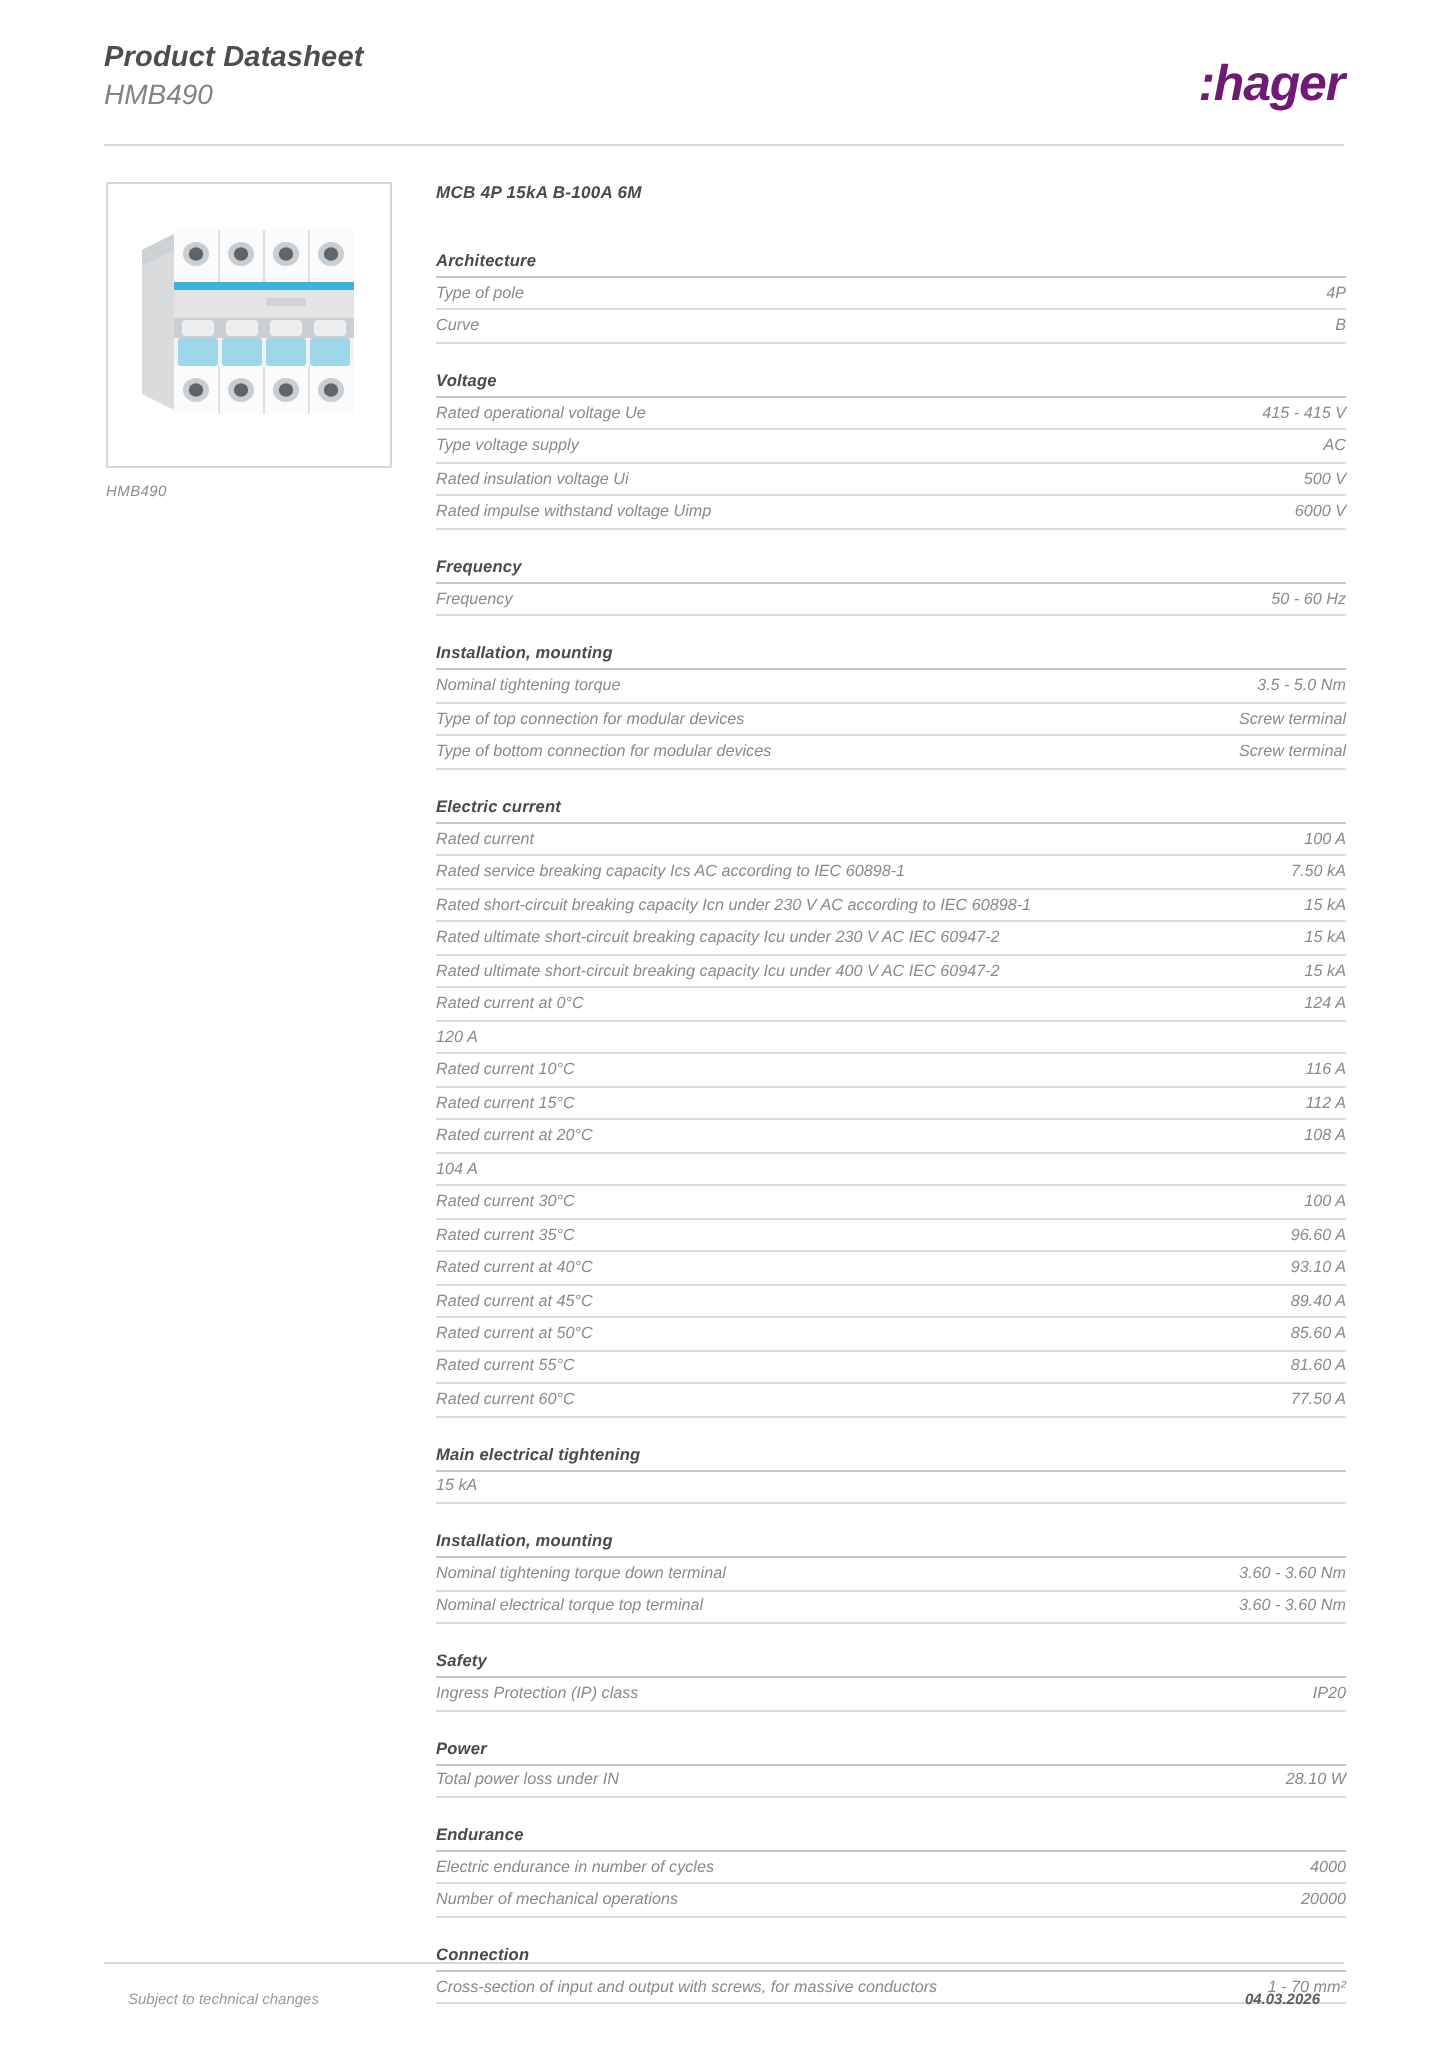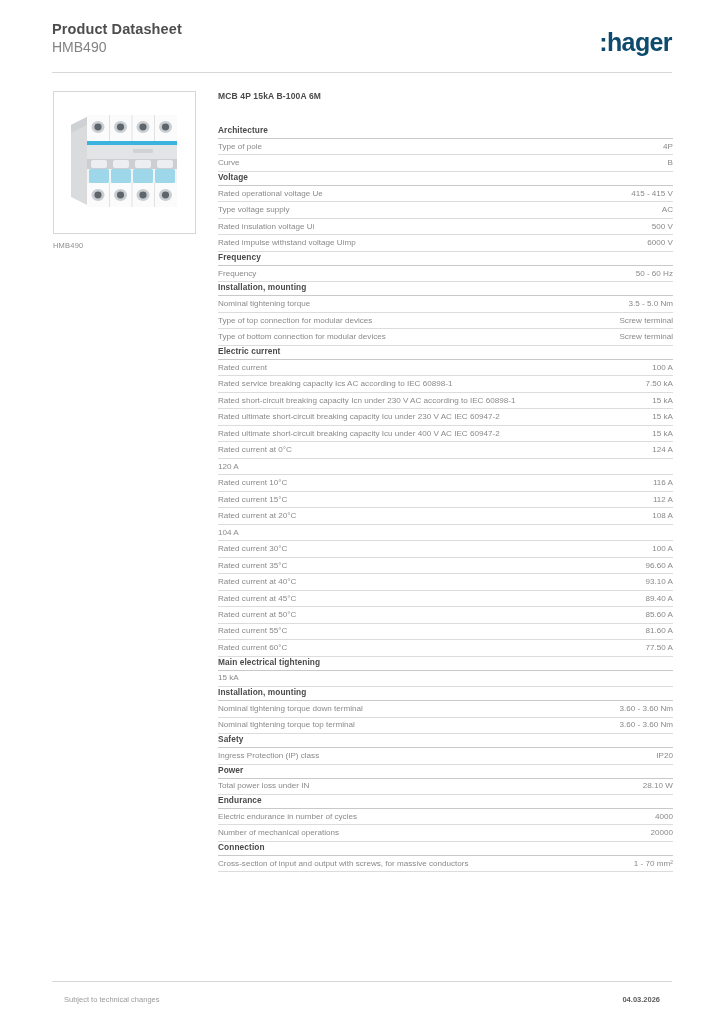--- a/index.html
+++ b/index.html
@@ -14,20 +14,21 @@
     font-family: "Liberation Sans", sans-serif;
     color: #5a5a5a;
     position: relative;
     overflow: hidden;
   }
   .page {
     position: relative;
     width: 724px;
     height: 740px;
     box-sizing: border-box;
+    font-style: italic;
   }
 
   
   .header {
     position: absolute;
     left: 52px;
     top: 20px;
     width: 620px;
     height: 52px;
   }
@@ -50,21 +51,21 @@
     color: #838383;
     line-height: 18px;
     margin: 0;
   }
   .brand-logo {
     position: absolute;
     right: 0;
     top: 8px;
     font-size: 25px;
     font-weight: bold;
-    color: #0c4a6e;
+    color: #701a75;
     letter-spacing: -0.6px;
     line-height: 28px;
     white-space: nowrap;
   }
   .header-rule {
     position: absolute;
     left: 52px;
     top: 72px;
     width: 620px;
     height: 1px;
@@ -115,21 +116,21 @@
     margin: 0 0 24px 0;
   }
   .features-title {
     font-size: 8.5px;
     font-weight: bold;
     color: #4a4a4a;
     letter-spacing: 0.15px;
     margin: 0 0 18px 0;
   }
 
-  .section { margin-bottom: 0; }
+  .section { margin-bottom: 13px; }
   .section-head {
     font-size: 8.3px;
     font-weight: bold;
     color: #4a4a4a;
     letter-spacing: 0.1px;
     padding-bottom: 3px;
     border-bottom: 1px solid #c9c9c9;
   }
   .spec-row {
     display: flex;
@@ -394,21 +395,21 @@
             <span class="spec-value">15 kA</span>
           </div>
         </div>
         <div class="section">
           <div class="section-head">Installation, mounting</div>
           <div class="spec-row">
             <span class="spec-label">Nominal tightening torque down terminal</span>
             <span class="spec-value">3.60 - 3.60 Nm</span>
           </div>
           <div class="spec-row">
-            <span class="spec-label">Nominal tightening torque top terminal</span>
+            <span class="spec-label">Nominal electrical torque top terminal</span>
             <span class="spec-value">3.60 - 3.60 Nm</span>
           </div>
         </div>
         <div class="section">
           <div class="section-head">Safety</div>
           <div class="spec-row">
             <span class="spec-label">Ingress Protection (IP) class</span>
             <span class="spec-value">IP20</span>
           </div>
         </div>

